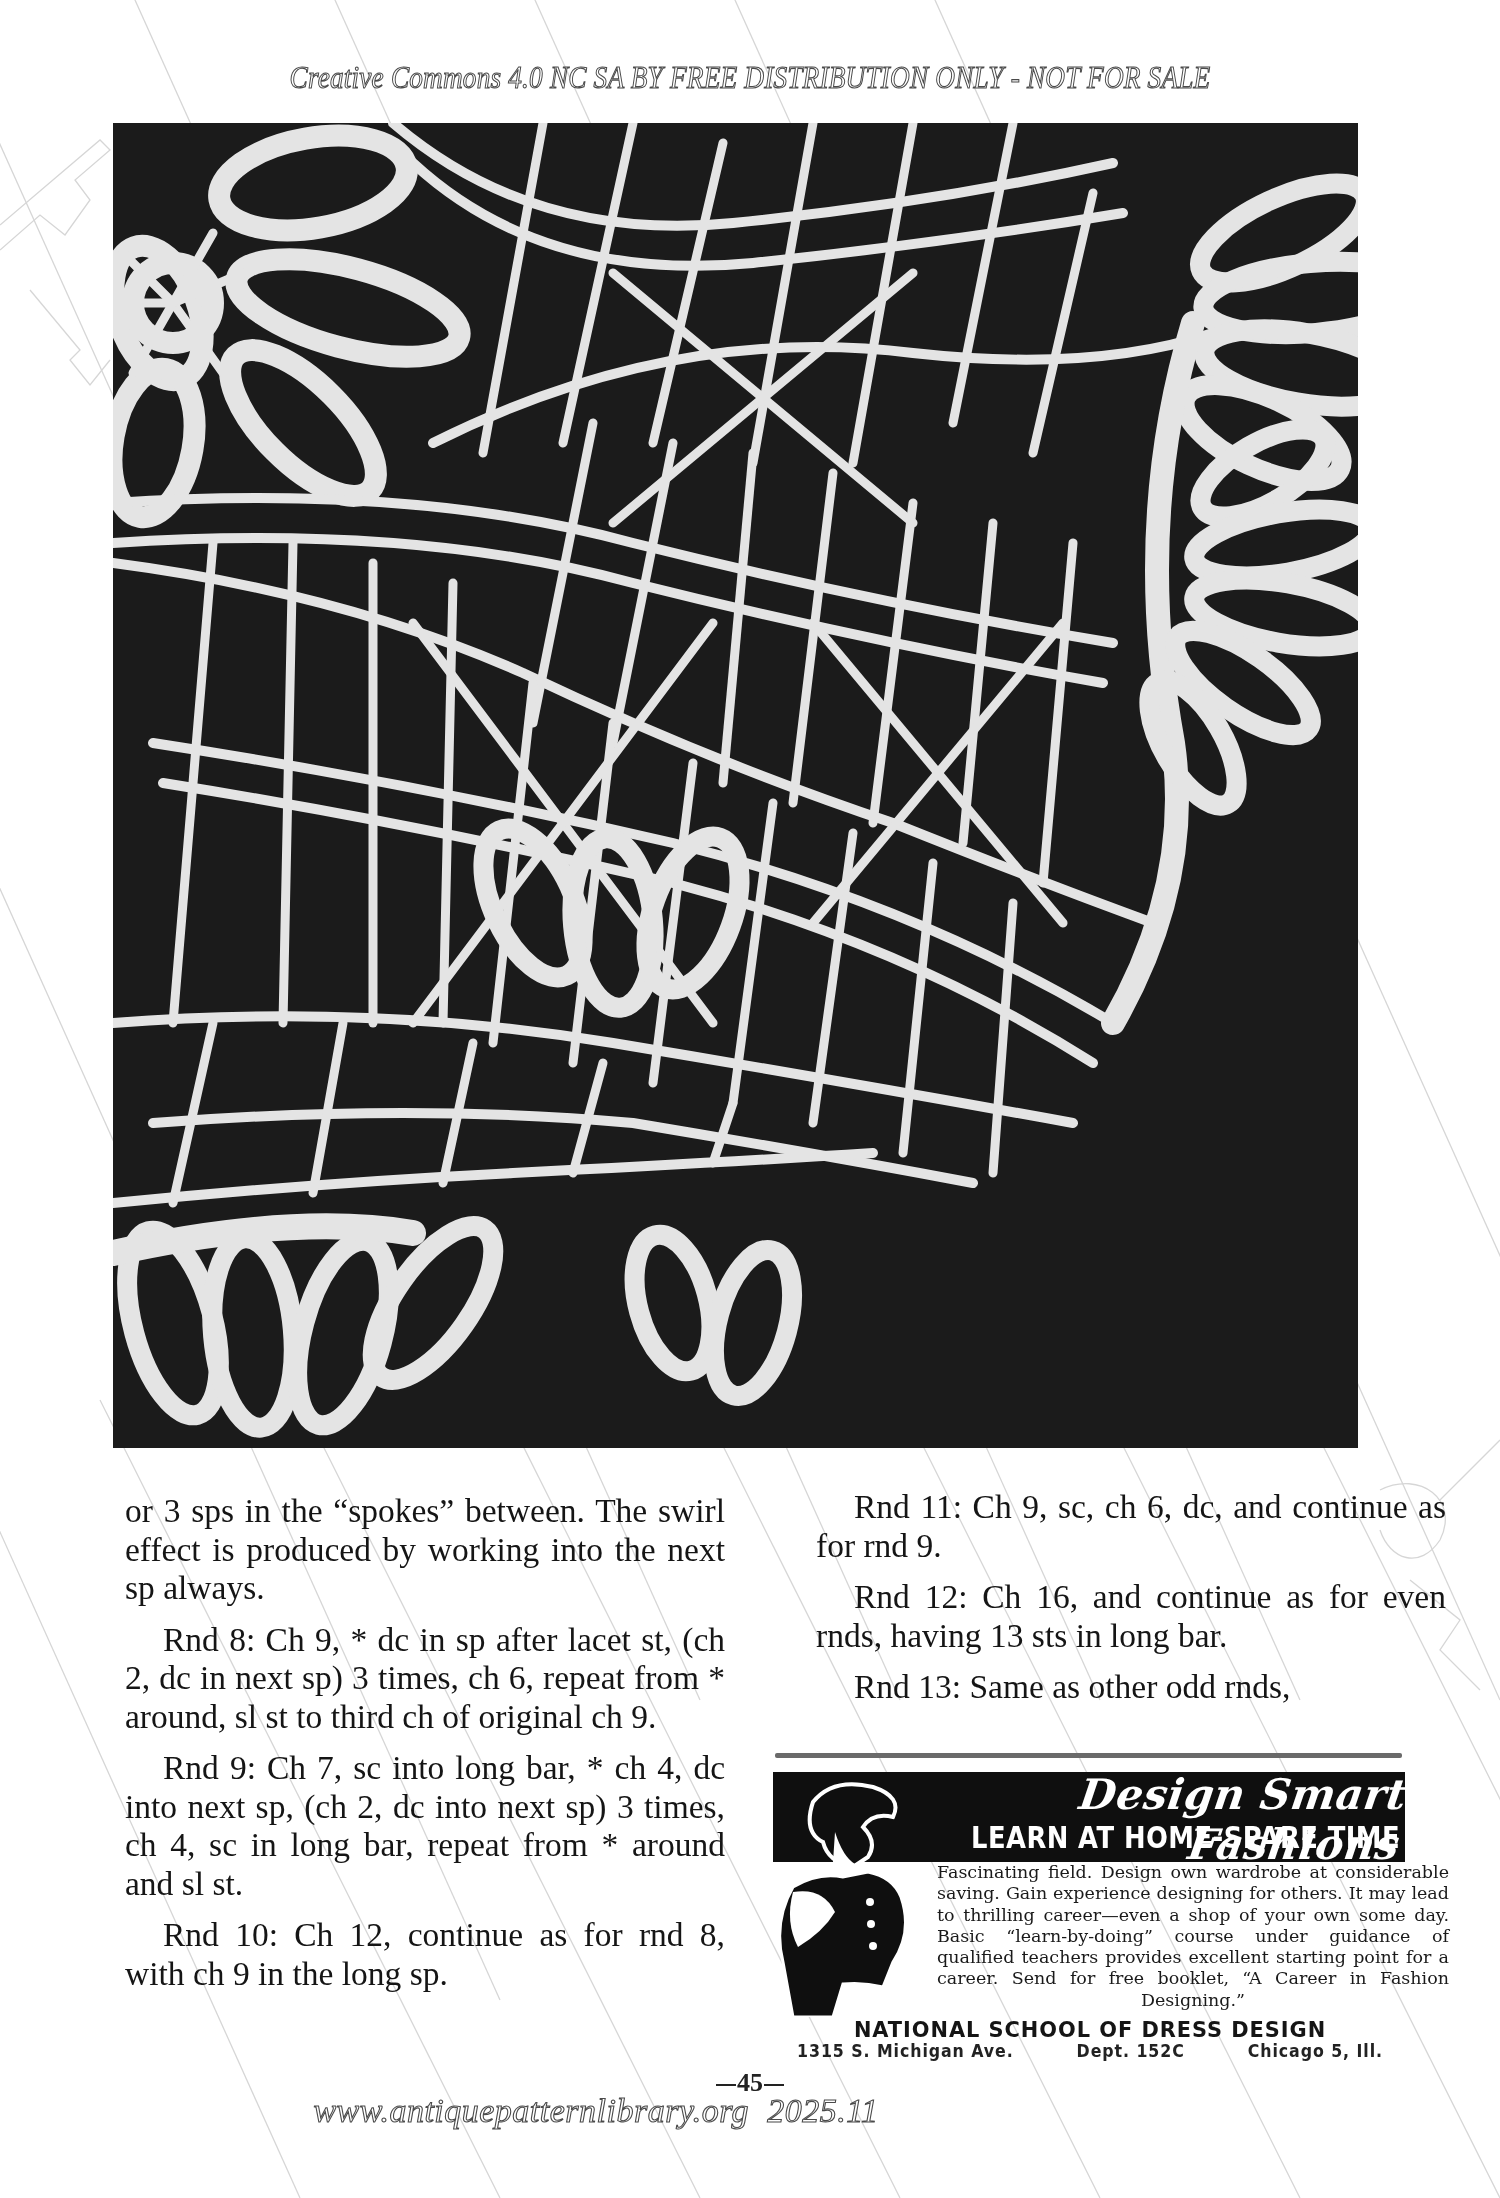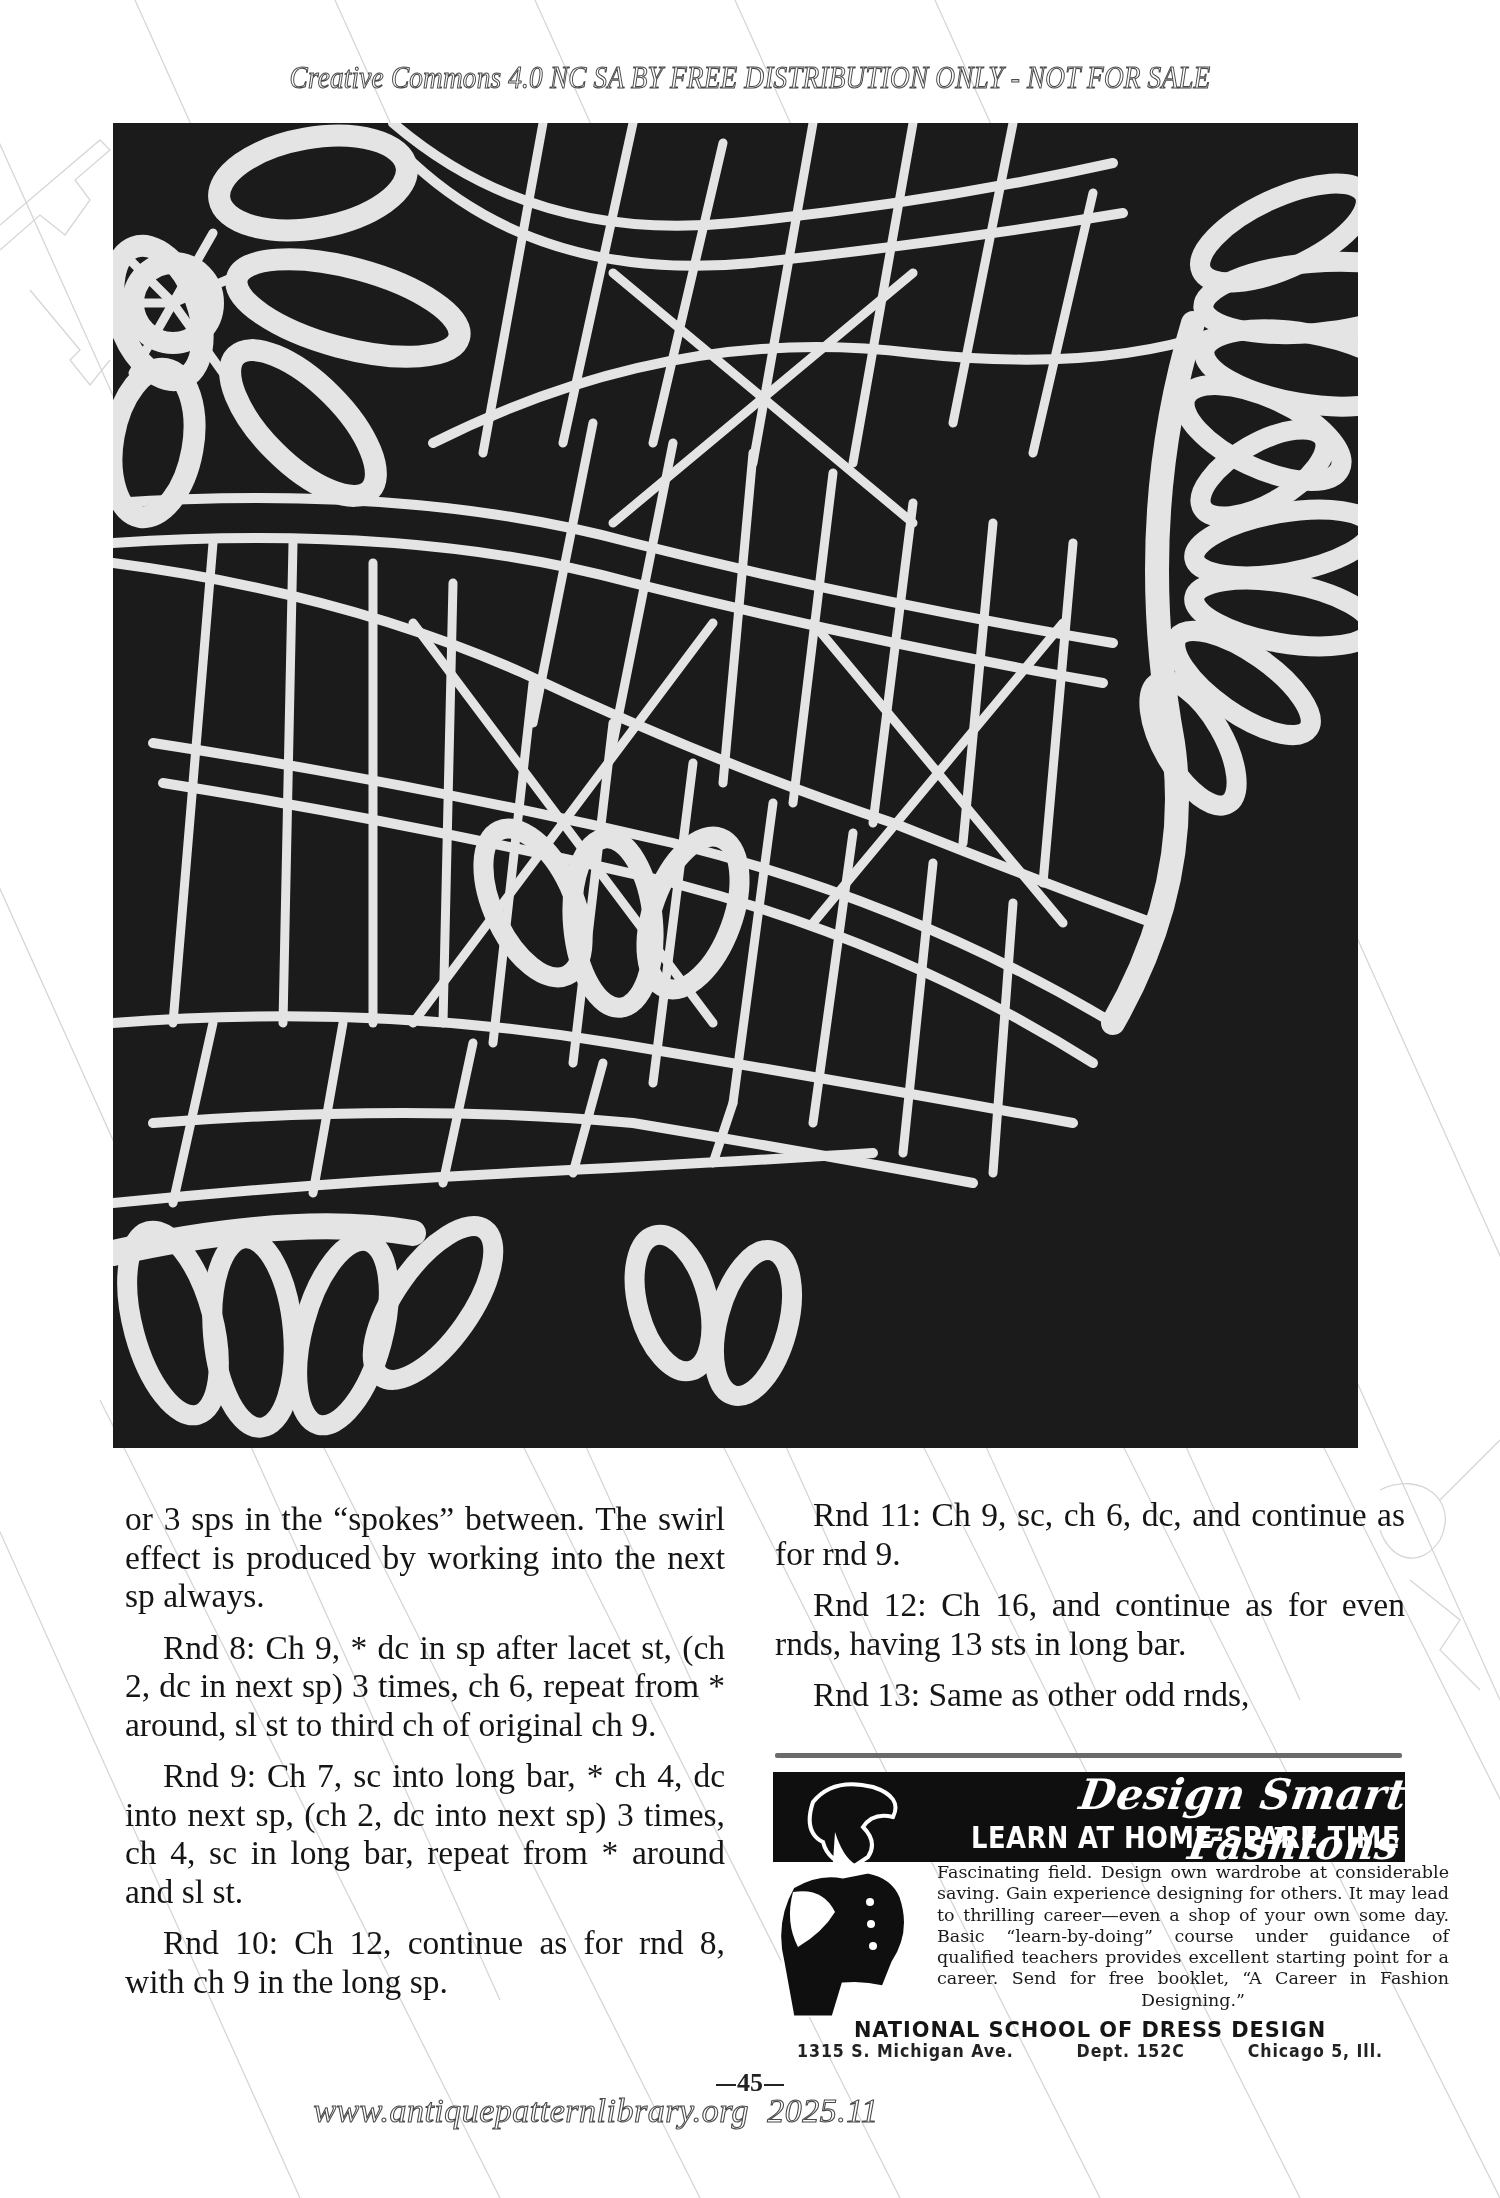--- a/index.html
+++ b/index.html
@@ -14,24 +14,24 @@
     font-family:"Liberation Serif", serif; font-style:italic;
     font-size:31px; letter-spacing:0.2px; color:#ffffff;
     -webkit-text-stroke:1.1px #4a4a4a;
     transform:scaleX(0.88); transform-origin:center;
   }
 
   .photo { left:113px; top:123px; width:1245px; height:1325px; background:#1b1b1b; overflow:hidden; }
   .photo svg { display:block; }
 
   .col { font-family:"Liberation Serif", serif; font-size:33.5px; line-height:38.5px; color:#151515; }
-  .col p { margin:8px 0 13px 0; text-align:justify; text-align-last:left; }
+  .col p { margin:0 0 13px 0; text-align:justify; text-align-last:left; }
   .col p.indent { text-indent:38px; }
   .col-left { left:125px; top:1492px; width:600px; }
-  .col-right { left:775px; top:1488px; width:630px; }
+  .col-right { left:816px; top:1488px; width:630px; }
 
   .ad-rule { left:775px; top:1753px; width:627px; height:5px; background:#6a6a6a; border-radius:2px; }
   .ad-banner { left:773px; top:1772px; width:632px; height:90px; background:#0f0f0f; }
   .ad-script {
     left:898px; top:1770px; width:505px; text-align:right;
     font-family:"DejaVu Serif", serif; font-style:italic; font-weight:bold;
     font-size:42px; color:#ffffff; letter-spacing:0.5px; line-height:50px;
     transform:skewX(-8deg);
   }
   .ad-headline {

